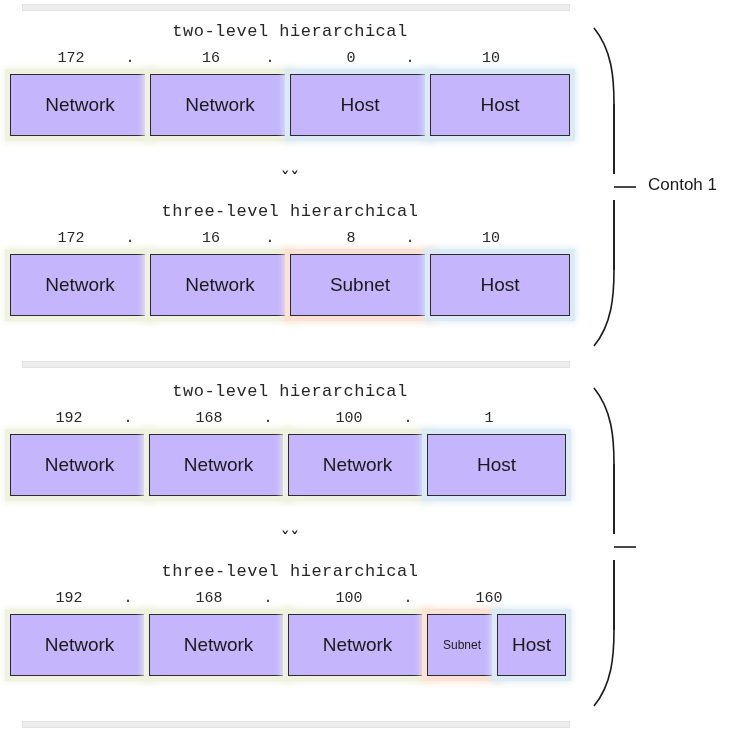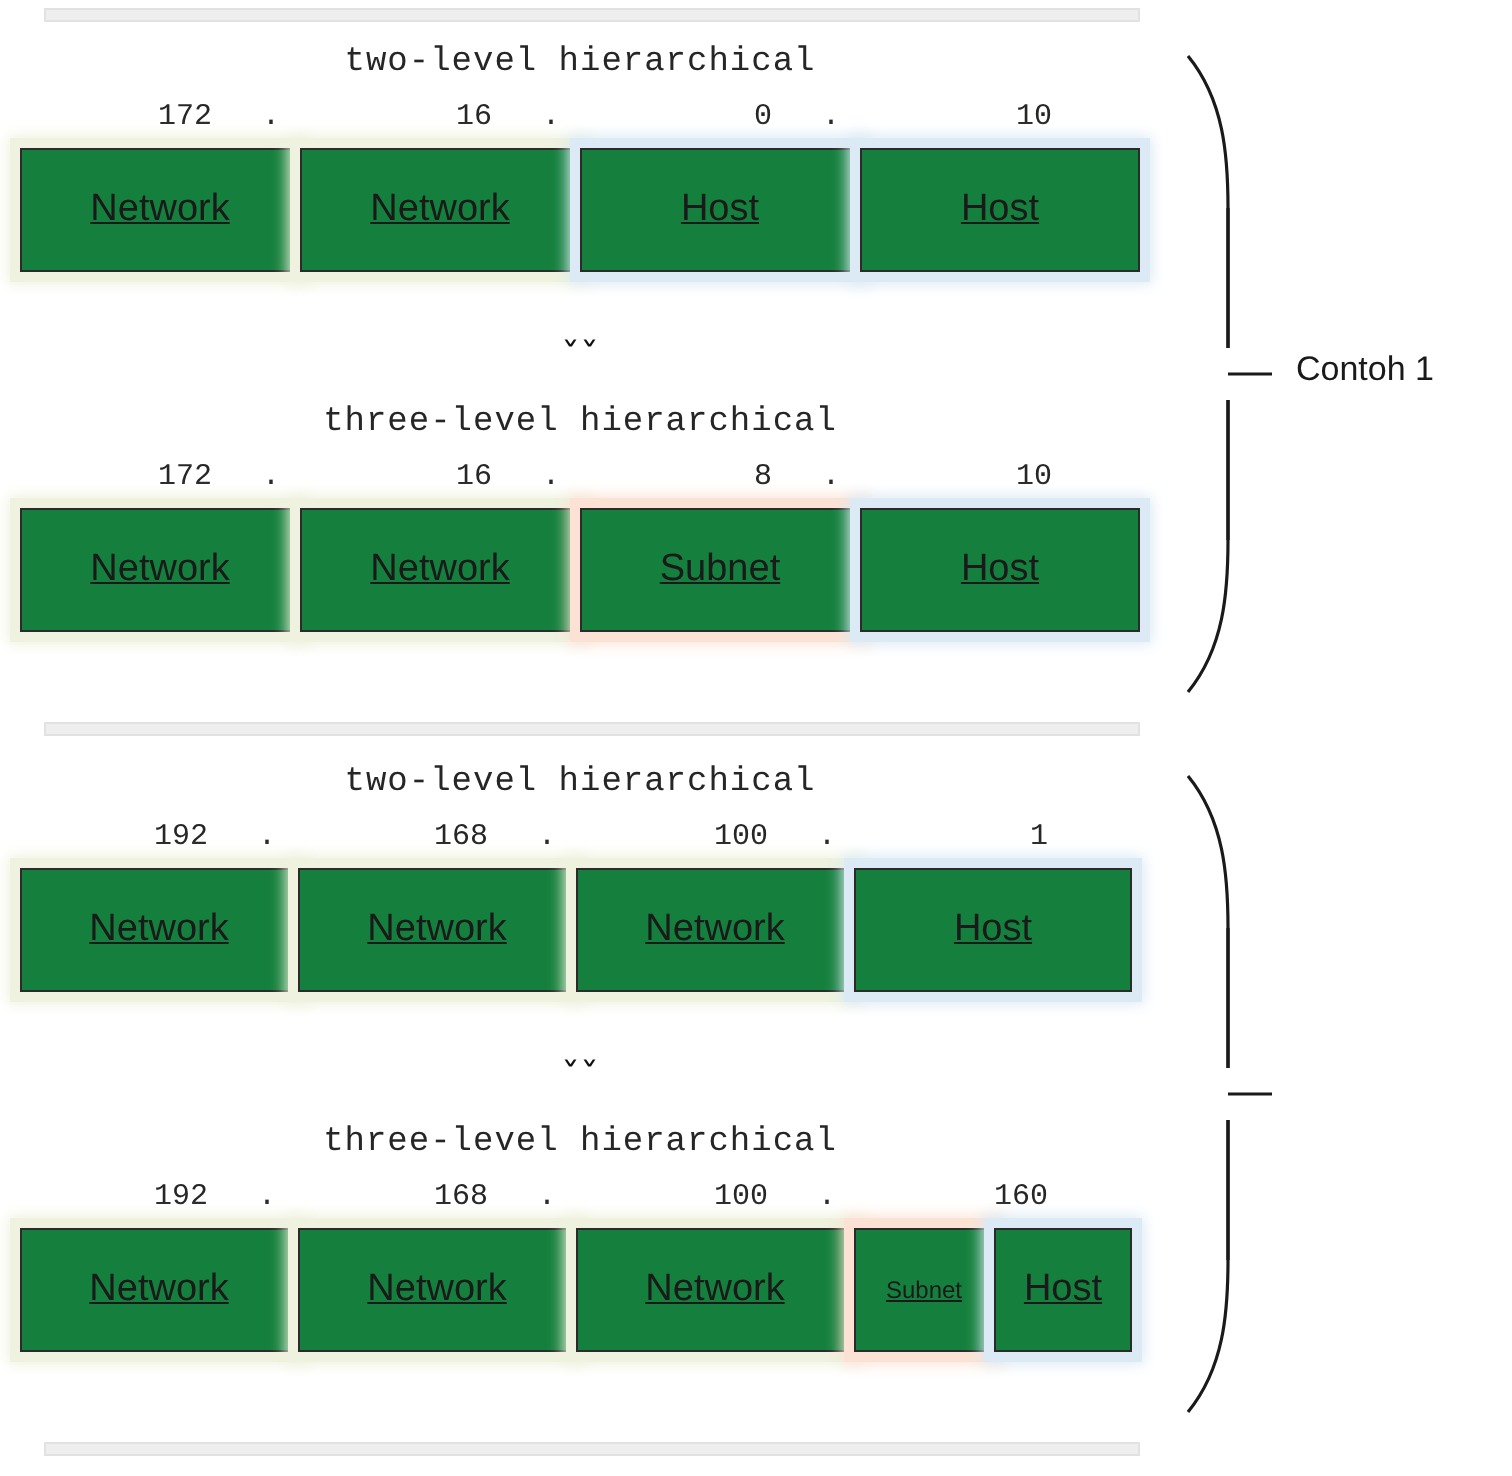--- a/index.html
+++ b/index.html
@@ -64,50 +64,49 @@
     width: 570px;
     height: 22px;
   }
   .octet-row .octet,
   .octet-row .dot {
     position: absolute;
     top: 0;
     font-family: "Liberation Mono", "DejaVu Sans Mono", monospace;
     font-size: 15px;
     color: #262626;
-    text-align: right;
+    text-align: center;
     white-space: nowrap;
   }
   .octet-row .dot {
     font-size: 15px;
   }
 
   .box-row {
     position: absolute;
     top: 52px;
     left: 10px;
     height: 62px;
   }
 
   
   .cell {
     position: absolute;
     top: 0;
     height: 62px;
     box-sizing: border-box;
     border: 1.6px solid #2b2b2b;
-    background: #15803d;
+    background: #c4b5fd;
     display: flex;
     align-items: center;
     justify-content: center;
     font-family: "Liberation Sans", sans-serif;
     font-size: 19px;
     color: #1a1a1a;
     white-space: nowrap;
-    text-decoration: underline;
   }
   .cell.small-label { font-size: 12px; }
 
   
   .cell.glow-network {
     box-shadow: 0 0 0 5px #eef2de, 0 0 7px 6px #eef2de;
   }
   .cell.glow-host {
     box-shadow: 0 0 0 5px #dbeaf4, 0 0 7px 6px #dbeaf4;
   }

